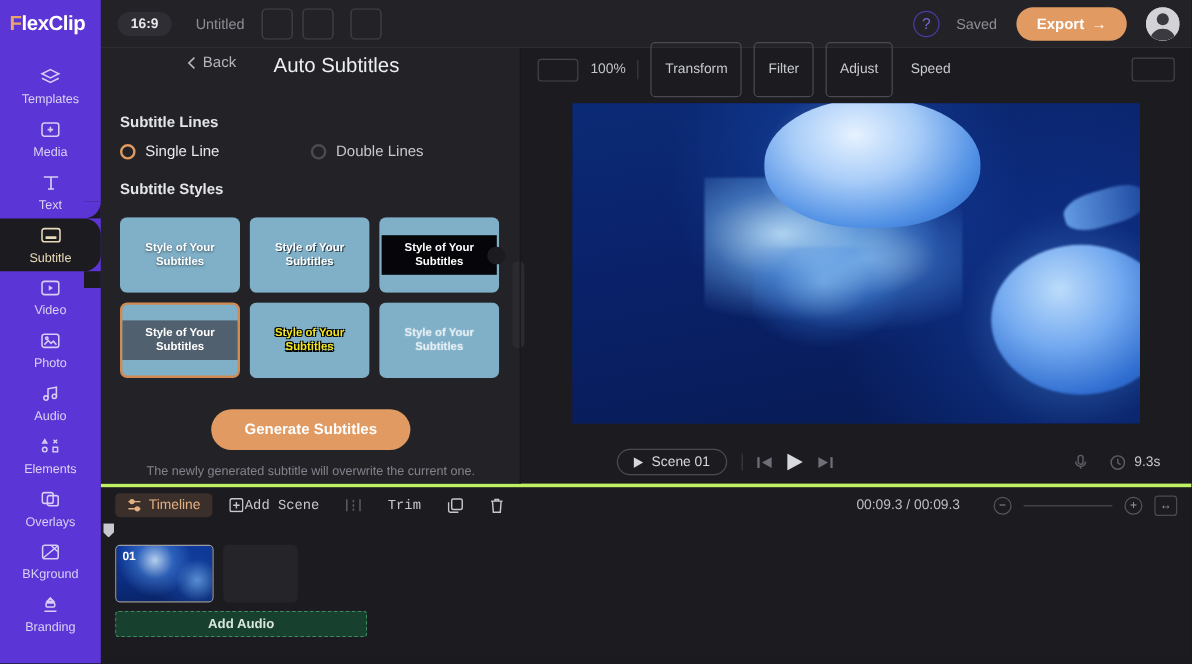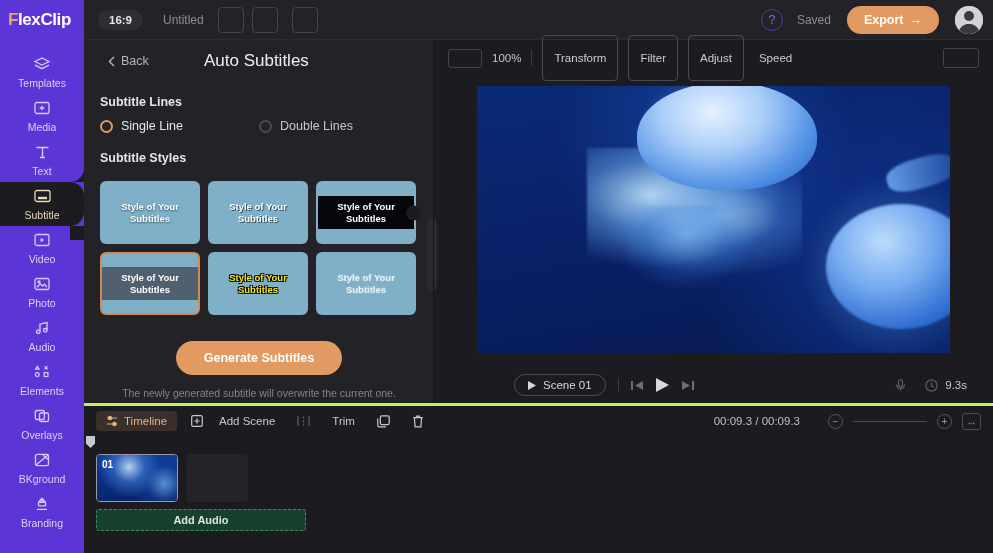--- a/index.html
+++ b/index.html
@@ -97,22 +97,22 @@
 
   
   .middle { flex: 1; display: flex; min-height: 0; }
 
   
   .panel {
     width: 350px; flex: 0 0 350px; background: #232327;
     display: flex; flex-direction: column; position: relative;
   }
   .panel-head {
-    height: 32px; display: flex; align-items: center;
-    padding: 0 24px; margin-top: 5px;
+    height: 32px; display: flex; align-items: flex-start;
+    padding: 0 24px; margin-top: 5px; margin-left: 48px;
   }
   .back-btn {
     display: flex; align-items: center; gap: 6px;
     color: #b5b5bd; font-size: 12.5px; cursor: pointer;
   }
   .panel-title {
     flex: 1; text-align: center; color: #eceef2;
     font-size: 17px; margin-right: 46px;
   }
   .sec-label {
@@ -268,23 +268,24 @@
   .tl-bar {
     height: 30px; display: flex; align-items: center;
     padding: 0 12px; gap: 6px;
   }
   .tl-chip {
     display: flex; align-items: center; gap: 6px;
     background: #3a2f2a; border-radius: 4px; padding: 4px 10px;
     color: #e4b183; font-size: 11.5px; cursor: pointer;
   }
   .tl-act {
-    display: flex; align-items: flex-end; gap: 16px;
+    display: flex; align-items: flex-start; gap: 1px;
     color: #c6c8ce; font-size: 11.5px; padding: 4px 8px;
     cursor: pointer;
+    font-family: Liberation Mono, monospace;
   }
   .tl-act.dim { color: #5f5f69; }
   .tl-time { margin-left: auto; color: #bdbfc6; font-size: 11.5px; }
   .tl-right { display: flex; align-items: center; gap: 10px; margin-left: 22px; }
   .circ {
     width: 15px; height: 15px; border-radius: 50%;
     border: 1px solid #55555e; color: #9a9aa4; font-size: 10px;
     display: flex; align-items: center; justify-content: center;
   }
   .slider-line { width: 74px; height: 1px; background: #4a4a53; }

